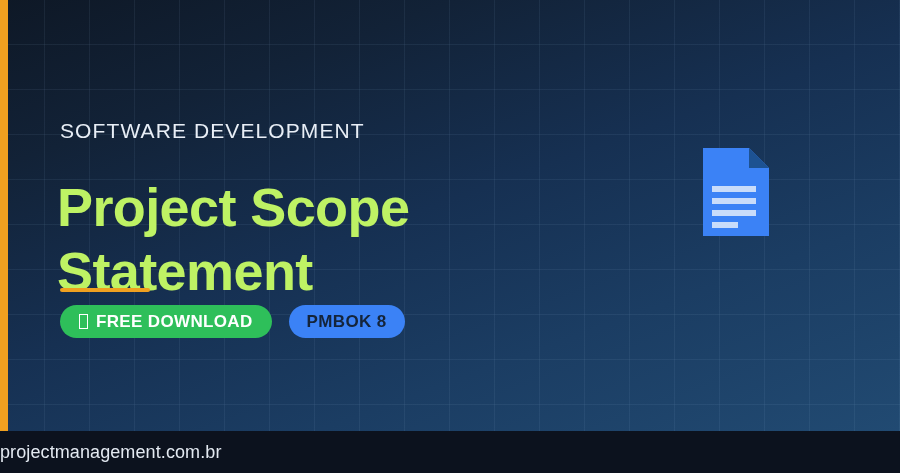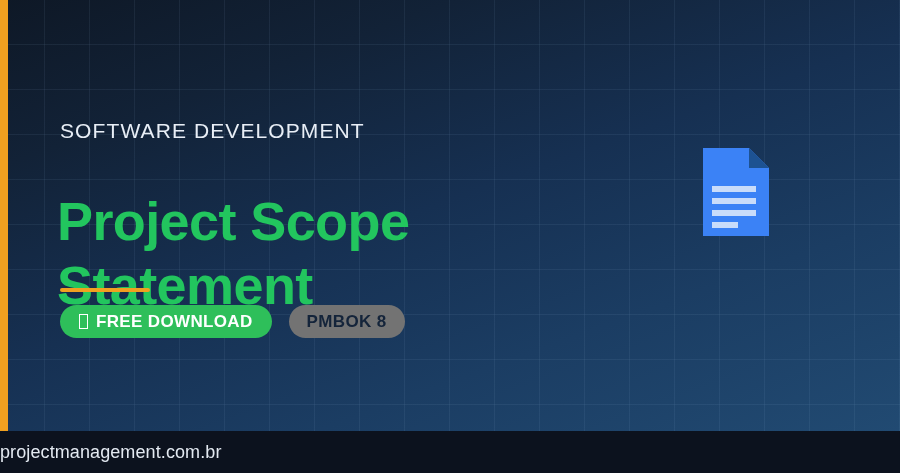--- a/index.html
+++ b/index.html
@@ -72,27 +72,27 @@
     font-size: 21px;
     font-weight: 400;
     letter-spacing: 1.1px;
     color: #e8eef6;
     white-space: nowrap;
     margin-top: 31px;
   }
 
   .headline {
     position: absolute;
-    top: 154px;
+    top: 140px;
     left: -3px;
     width: 470px;
     font-size: 54px;
     line-height: 1.18;
     font-weight: bold;
-    color: #22c55e;
+    color: #bef264;
     letter-spacing: -0.6px;
   }
 
   .underline-accent {
     position: absolute;
     top: 288px;
     left: 0;
     width: 90px;
     height: 4px;
     background: #f0a020;
@@ -119,21 +119,21 @@
     font-weight: bold;
     letter-spacing: 0.35px;
     white-space: nowrap;
     box-sizing: border-box;
   }
   .badge-free {
     background: #2ebf5a;
     color: #ffffff;
   }
   .badge-pmbok {
-    background: #737373;
+    background: #3b82f6;
     color: #14243a;
     padding: 0 18px;
   }
 
   
   .tofu-glyph {
     display: inline-block;
     width: 9px;
     height: 15px;
     border: 1.6px solid #ffffff;

